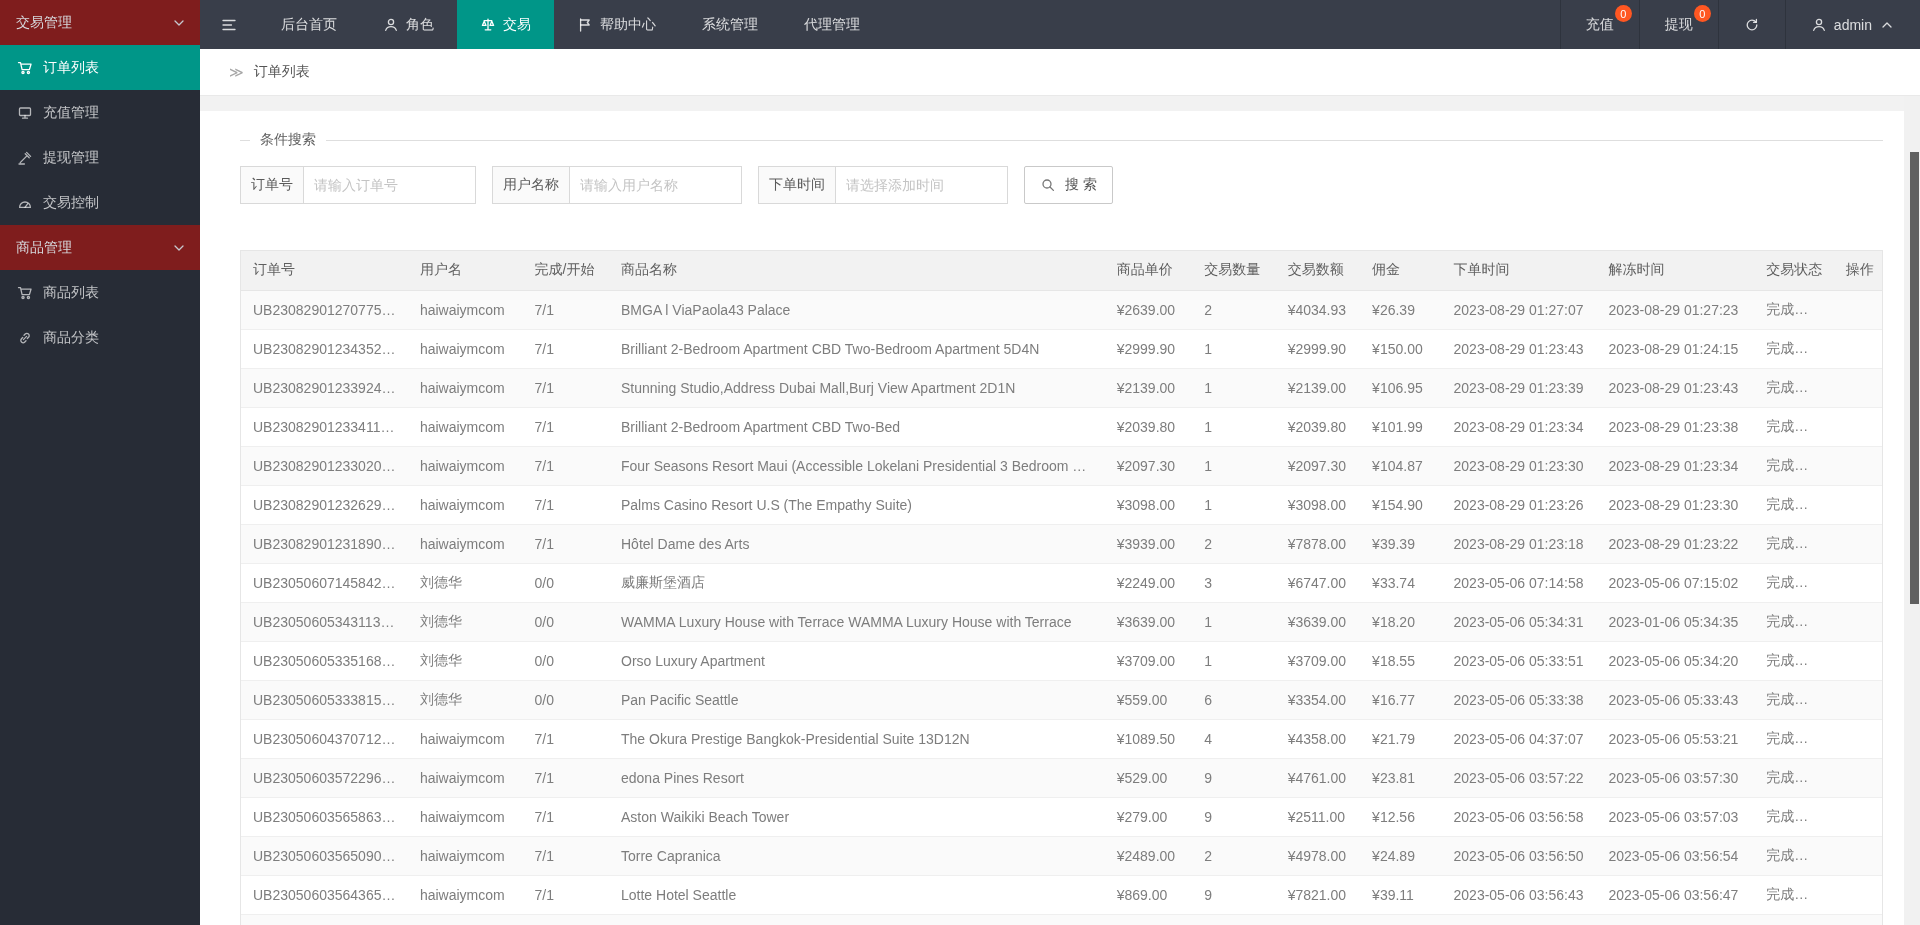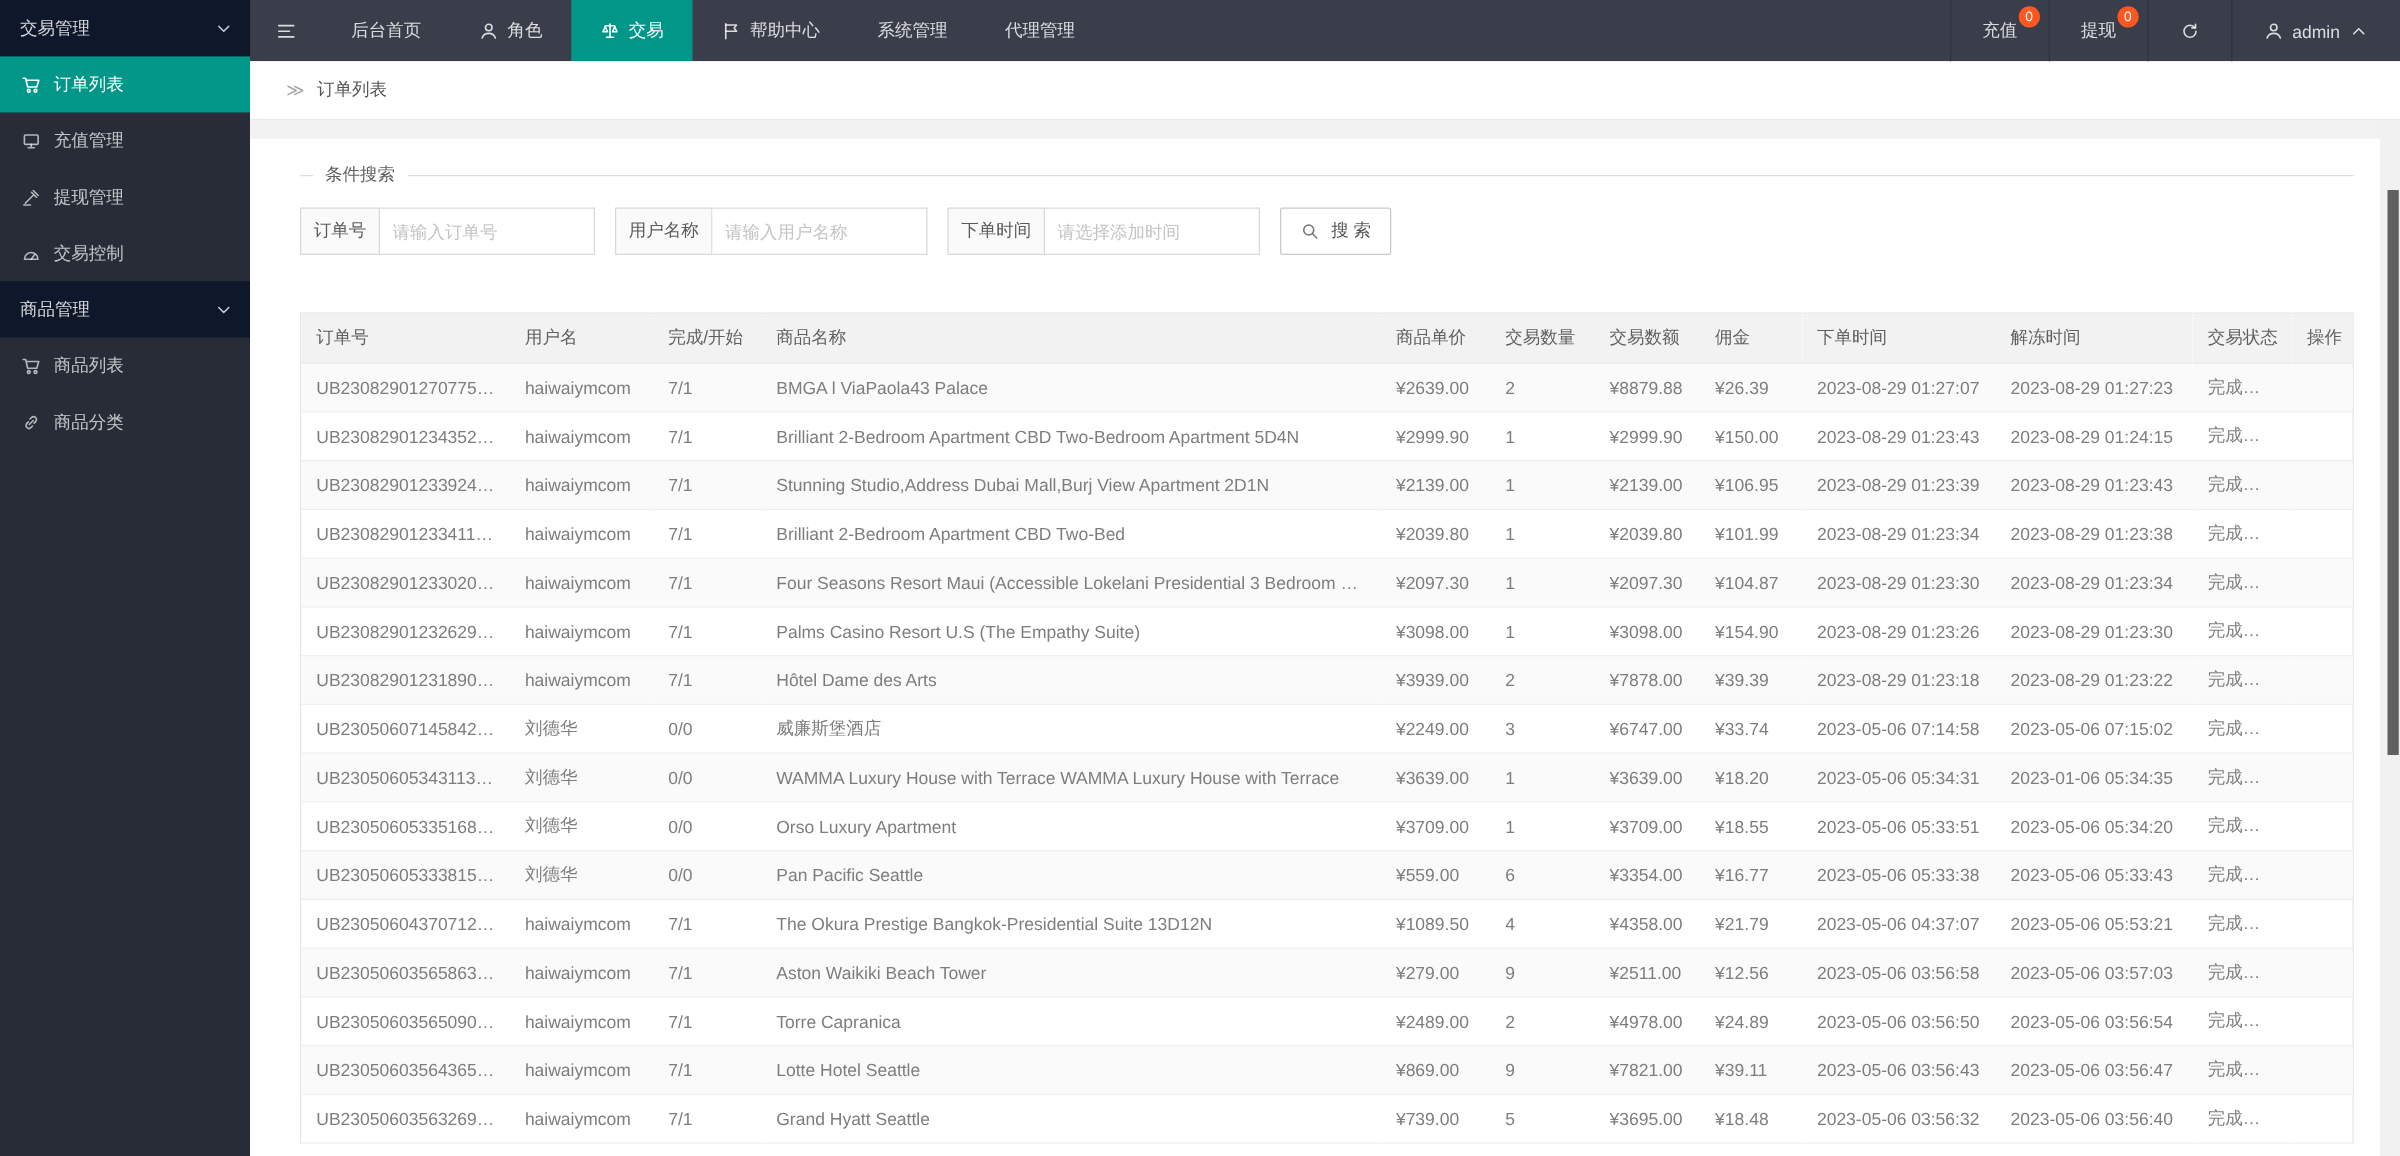--- a/index.html
+++ b/index.html
@@ -4,21 +4,21 @@
 <style>
 *{box-sizing:border-box;margin:0;padding:0}
 html,body{width:1920px;height:925px;overflow:hidden}
 body{font-family:"Liberation Sans","DejaVu Sans",sans-serif;font-size:14px;background:#f2f2f2;color:#555}
 .app{display:flex;width:1920px;height:925px}
 .icon svg{display:block;width:16px;height:16px;fill:none;stroke:currentColor;stroke-width:1.3;stroke-linecap:round;stroke-linejoin:round}
 
 .sidebar{width:200px;flex:0 0 200px;background:#272c36;display:flex;flex-direction:column}
 .logo{height:49px;flex:0 0 49px;background:#23272f;color:#fff;display:flex;align-items:center;padding-left:14px;font-size:21px;white-space:nowrap}
 .logo sup{font-size:11px;margin-left:4px;transform:translateY(-5px)}
-.side-group-title{height:45px;background:#0f172a;color:#d7d9dd;display:flex;align-items:center;padding:0 16px;cursor:pointer;position:relative}
+.side-group-title{height:45px;background:#7f1d1d;color:#d7d9dd;display:flex;align-items:center;padding:0 16px;cursor:pointer;position:relative}
 .side-group-title .chev{position:absolute;right:13px;top:15px;color:#c6c9cf}
 .side-item{height:45px;display:flex;align-items:center;gap:10px;padding-left:17px;color:rgba(255,255,255,.72);cursor:pointer}
 .side-item .icon{color:rgba(255,255,255,.66)}
 .side-item.active{background:#009688;color:#fff}
 .side-item.active .icon{color:#fff}
 
 .main{flex:1;display:flex;flex-direction:column;position:relative;min-width:0}
 .topbar{height:49px;flex:0 0 49px;background:#393e4a;display:flex;align-items:stretch;color:rgba(255,255,255,.82)}
 .burger{display:flex;align-items:center;padding:0 21px;cursor:pointer}
 .topnav,.topnav-right{display:flex;list-style:none;align-items:stretch}
@@ -278,21 +278,21 @@
               </tr>
             </thead>
             <tbody>
               <tr>
                 <td>UB2308290127077536</td>
                 <td>haiwaiymcom</td>
                 <td>7/1</td>
                 <td>BMGA l ViaPaola43 Palace</td>
                 <td>¥2639.00</td>
                 <td>2</td>
-                <td>¥8879.88</td>
+                <td>¥4034.93</td>
                 <td>¥26.39</td>
                 <td>2023-08-29 01:27:07</td>
                 <td>2023-08-29 01:27:23</td>
                 <td>完成付款</td>
                 <td></td>
               </tr>
               <tr>
                 <td>UB2308290123435205</td>
                 <td>haiwaiymcom</td>
                 <td>7/1</td>
@@ -440,20 +440,34 @@
                 <td>¥1089.50</td>
                 <td>4</td>
                 <td>¥4358.00</td>
                 <td>¥21.79</td>
                 <td>2023-05-06 04:37:07</td>
                 <td>2023-05-06 05:53:21</td>
                 <td>完成付款</td>
                 <td></td>
               </tr>
               <tr>
+                <td>UB2305060357229663</td>
+                <td>haiwaiymcom</td>
+                <td>7/1</td>
+                <td>edona Pines Resort</td>
+                <td>¥529.00</td>
+                <td>9</td>
+                <td>¥4761.00</td>
+                <td>¥23.81</td>
+                <td>2023-05-06 03:57:22</td>
+                <td>2023-05-06 03:57:30</td>
+                <td>完成付款</td>
+                <td></td>
+              </tr>
+              <tr>
                 <td>UB2305060356586301</td>
                 <td>haiwaiymcom</td>
                 <td>7/1</td>
                 <td>Aston Waikiki Beach Tower</td>
                 <td>¥279.00</td>
                 <td>9</td>
                 <td>¥2511.00</td>
                 <td>¥12.56</td>
                 <td>2023-05-06 03:56:58</td>
                 <td>2023-05-06 03:57:03</td>

